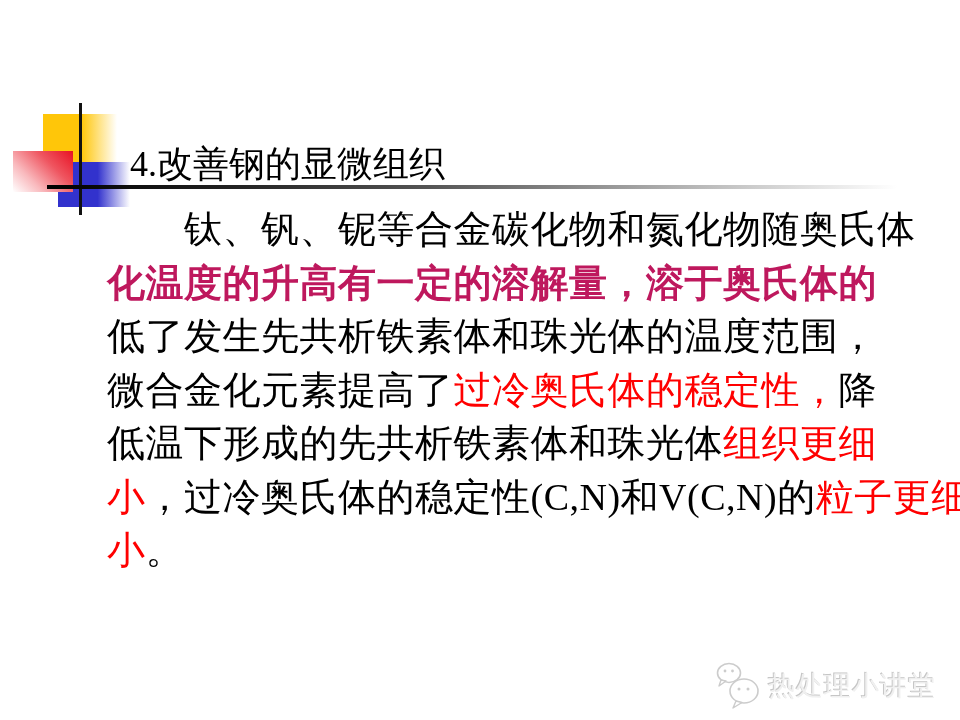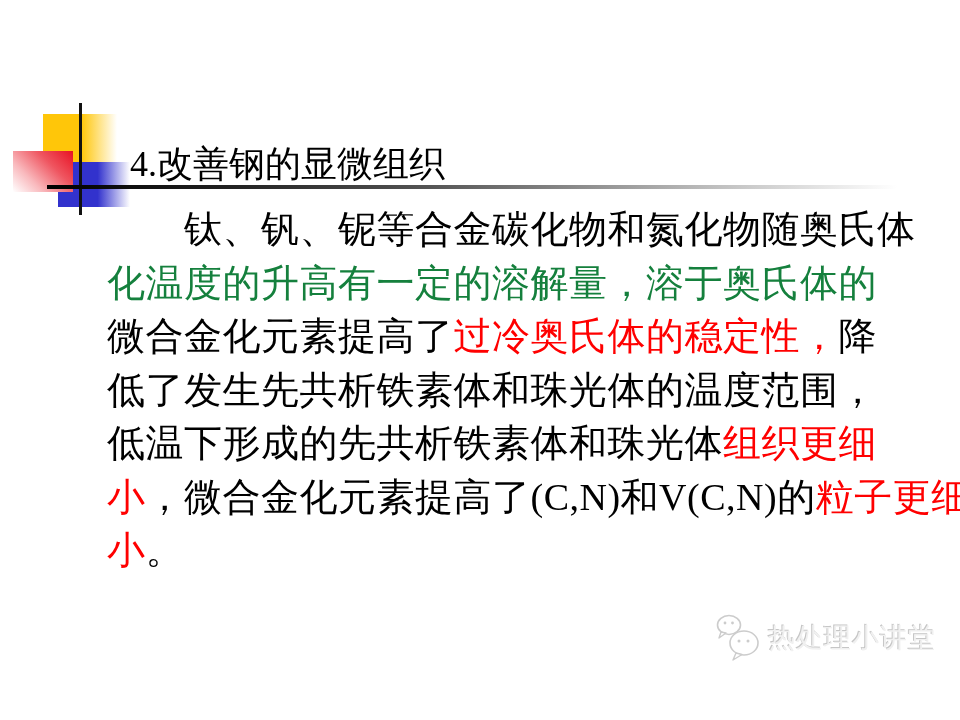--- a/index.html
+++ b/index.html
@@ -50,21 +50,21 @@
   .body-text {
     position: absolute; left: 107px; top: 203px; width: 815px;
     font-size: 38px; line-height: 53.5px;
     color: #000000; letter-spacing: 0.5px;
   }
   .body-line { white-space: nowrap; }
   .body-line.indent { text-indent: 77px; }
 
   
   .watermark {
-    position: absolute; right: 24px; top: 612px; height: 52px;
+    position: absolute; right: 24px; top: 660px; height: 52px;
     display: flex; align-items: center; gap: 6px;
   }
   .wm-icon { width: 48px; height: 50px; }
   .wm-label {
     font-size: 27px; letter-spacing: 1px; white-space: nowrap;
     color: #f0f0f0;
     text-shadow: -1px -1px 0 #c6c6c6, 1px 1px 0 #ffffff;
     font-family: "Liberation Sans", "DejaVu Sans", sans-serif;
   }
 </style>
@@ -76,25 +76,25 @@
   <div class="deco-yellow"></div>
   <div class="deco-blue"></div>
   <div class="deco-red"></div>
   <div class="deco-vline"></div>
   <div class="title-underline"></div>
 
   <h1 class="title">4.改善钢的显微组织</h1>
 
   <div class="body-text" id="body-text">
       <div class="body-line indent"><span style="color: rgb(0, 0, 0);">钛、钒、铌等合金碳化物和氮化物随奥氏体</span></div>
-      <div class="body-line"><span style="color: #15803d;">化温度的升高有一定的溶解量，溶于奥氏体的</span></div>
+      <div class="body-line"><span style="color: #be185d; font-weight: bold;">化温度的升高有一定的溶解量，溶于奥氏体的</span></div>
+      <div class="body-line"><span style="color: rgb(0, 0, 0);">低了发生先共析铁素体和珠光体的温度范围，</span></div>
       <div class="body-line"><span style="color: rgb(0, 0, 0);">微合金化元素提高了</span><span style="color: rgb(255, 0, 0);">过冷奥氏体的稳定性，</span><span style="color: rgb(0, 0, 0);">降</span></div>
-      <div class="body-line"><span style="color: rgb(0, 0, 0);">低了发生先共析铁素体和珠光体的温度范围，</span></div>
       <div class="body-line"><span style="color: rgb(0, 0, 0); text-align: right;">低温下形成的先共析铁素体和珠光体</span><span style="color: rgb(255, 0, 0);">组织更细</span></div>
-      <div class="body-line"><span style="color: rgb(255, 0, 0);">小</span><span style="color: rgb(0, 0, 0);">，微合金化元素提高了(C,N)和V(C,N)的</span><span style="color: rgb(255, 0, 0); font-family: Liberation Serif, serif;">粒子更细</span></div>
+      <div class="body-line"><span style="color: rgb(255, 0, 0);">小</span><span style="color: rgb(0, 0, 0);">，过冷奥氏体的稳定性(C,N)和V(C,N)的</span><span style="color: rgb(255, 0, 0); font-family: Liberation Serif, serif;">粒子更细</span></div>
       <div class="body-line"><span style="color: rgb(255, 0, 0);">小</span><span style="color: rgb(0, 0, 0);">。</span></div>
     </div>
 
   <div class="watermark">
     <svg class="wm-icon" viewBox="0 0 48 50" xmlns="http://www.w3.org/2000/svg">
 
       <ellipse cx="15" cy="12" rx="11.5" ry="9.5" fill="#ffffff" stroke="#cccccc" stroke-width="1.6"></ellipse>
       <path d="M7 19 L5 25 L12 20 Z" fill="#ffffff" stroke="#cccccc" stroke-width="1.4" stroke-linejoin="round"></path>
       <circle cx="11" cy="10" r="1.4" fill="#cccccc"></circle>
       <circle cx="18.5" cy="10" r="1.4" fill="#cccccc"></circle>

